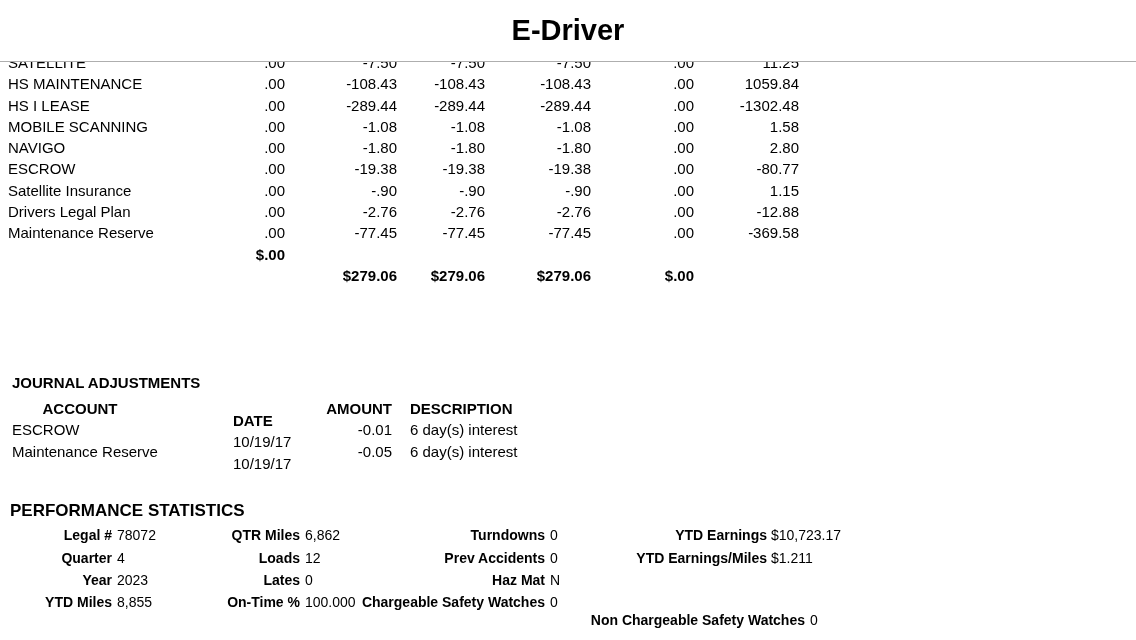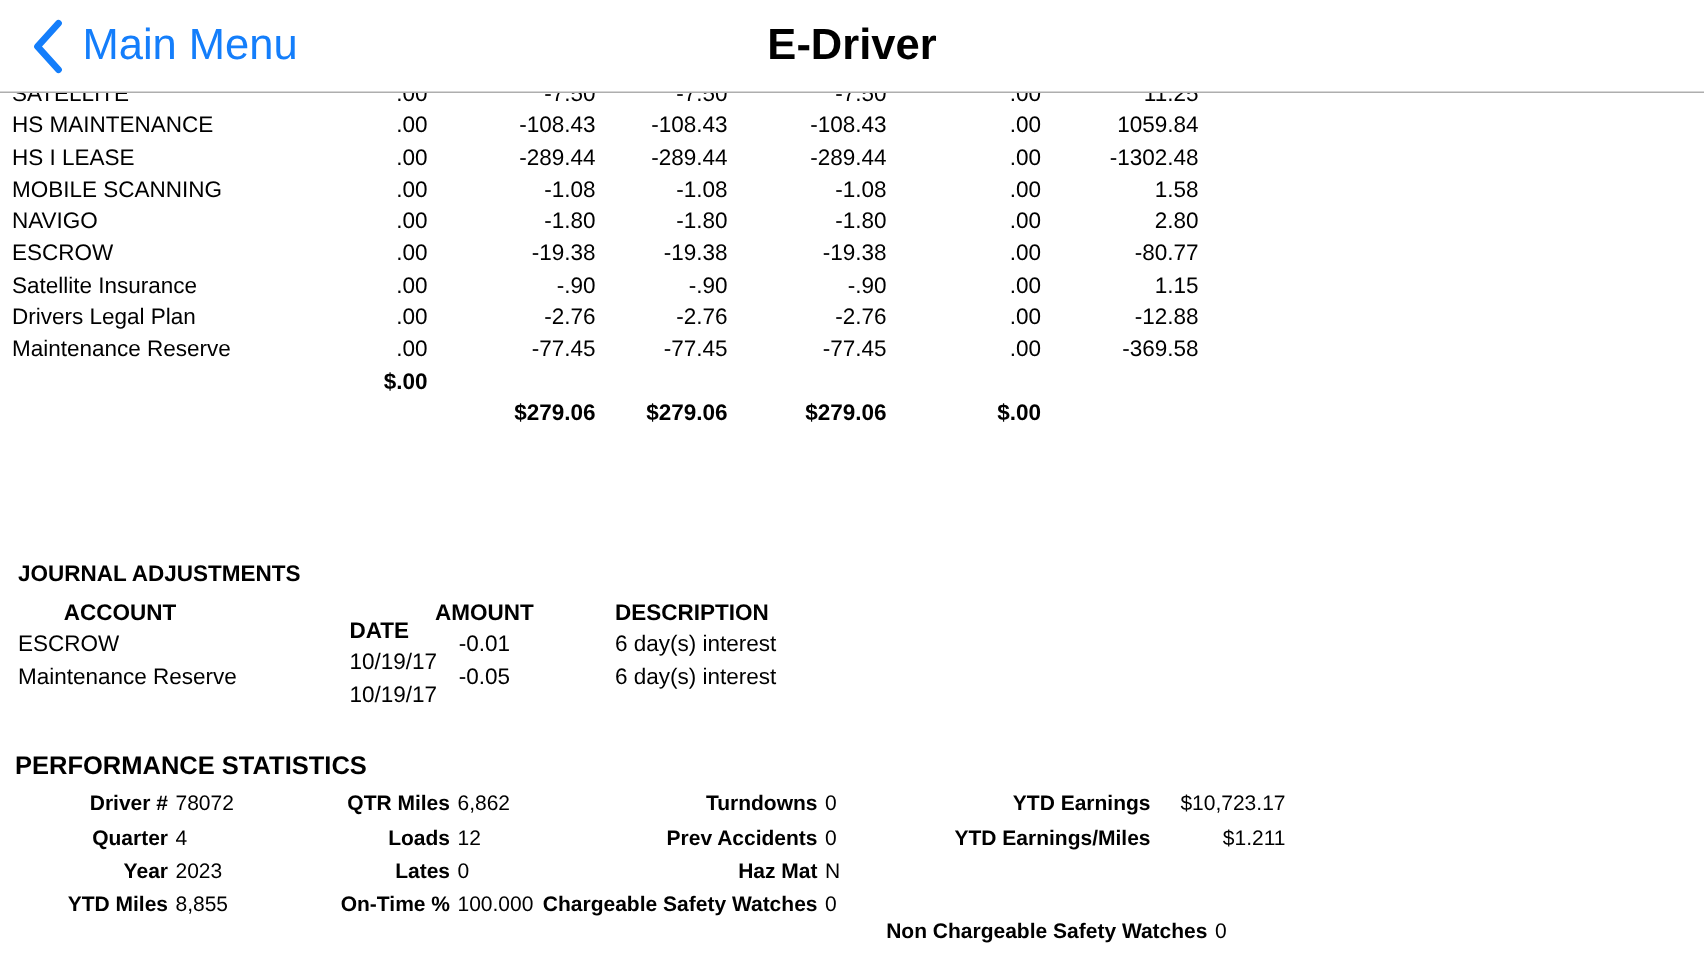--- a/index.html
+++ b/index.html
@@ -45,33 +45,33 @@
 
   
   .abs { position:absolute; white-space:nowrap; }
   .journal-title { left:12px; top:374px; font-size:15px; font-weight:bold; }
   .j-hdr { top:400px; font-size:15px; font-weight:bold; }
   .j-row1 { top:421px; font-size:15px; }
   .j-row2 { top:443px; font-size:15px; }
   .j-account { left:12px; }
   .j-account-hdr { left:12px; width:136px; text-align:center; }
   .j-date { left:233px;margin-top:12px; }
-  .j-amount { left:283px; width:80px; text-align:center; }
+  .j-amount { left:312px; width:80px; text-align:right; }
   .j-desc { left:410px; }
 
   
   .perf-title { left:10px; top:501px; font-size:17px; font-weight:bold; }
   .stat { position:absolute; font-size:14px; white-space:nowrap; }
   .stat .lbl { font-weight:bold; display:inline-block; text-align:right; }
   .stat .val { margin-left:5px; }
   .stat.sc1 { left:0; }   .stat.sc1 .lbl { width:112px; }
   .stat.sc2 { left:150px; } .stat.sc2 .lbl { width:150px; }
   .stat.sc3 { left:345px; } .stat.sc3 .lbl { width:200px; }
   .stat.sc4 { left:530px; } .stat.sc4 .lbl { width:237px; }
-  .stat.sc4 .val { display:inline-block; width:86px; text-align:right; margin-left:4px; }
+  .stat.sc4 .val { display:inline-block; width:86px; margin-left:4px; }
   .stat.sc5 { left:530px; } .stat.sc5 .lbl { width:275px; }
   .srow1 { top:527px; } .srow2 { top:550px; } .srow3 { top:572px; }
   .srow4 { top:594px; } .srow5 { top:612px; }
 </style>
 </head>
 <body>
 
 <div class="screen">
 
   <div class="content">
@@ -205,21 +205,21 @@
       <div class="abs j-row2 j-account">Maintenance Reserve</div>
       <div class="abs j-row2 j-date">10/19/17</div>
       <div class="abs j-row2 j-amount">-0.05</div>
       <div class="abs j-row2 j-desc">6 day(s) interest</div>
     </section>
 
     <section>
       <div class="abs perf-title">PERFORMANCE STATISTICS</div>
 
       <div class="stat sc1 srow1">
-        <span class="lbl">Driver #</span><span class="val">78072</span>
+        <span class="lbl">Legal #</span><span class="val">78072</span>
       </div>
       <div class="stat sc2 srow1">
         <span class="lbl">QTR Miles</span><span class="val">6,862</span>
       </div>
       <div class="stat sc3 srow1">
         <span class="lbl">Turndowns</span><span class="val">0</span>
       </div>
       <div class="stat sc4 srow1">
         <span class="lbl">YTD Earnings</span><span class="val">$10,723.17</span>
       </div>
@@ -257,24 +257,16 @@
         <span class="lbl">Chargeable Safety Watches</span><span class="val">0</span>
       </div>
 
       <div class="stat sc5 srow5">
         <span class="lbl">Non Chargeable Safety Watches</span><span class="val">0</span>
       </div>
     </section>
   </div>
 
   <header class="appbar">
-    <div class="back-btn">
-      <span>
-        <svg width="23" height="38" viewBox="0 0 23 38">
-          <path d="M19 3.5 L5 19 L19 34.5" fill="none" stroke="#147EFB" stroke-width="4.5" stroke-linecap="round" stroke-linejoin="round"></path>
-        </svg>
-      </span>
-      <span>Main Menu</span>
-    </div>
     <div class="appbar-title">E-Driver</div>
   </header>
 
 </div>
 
 </body></html>

